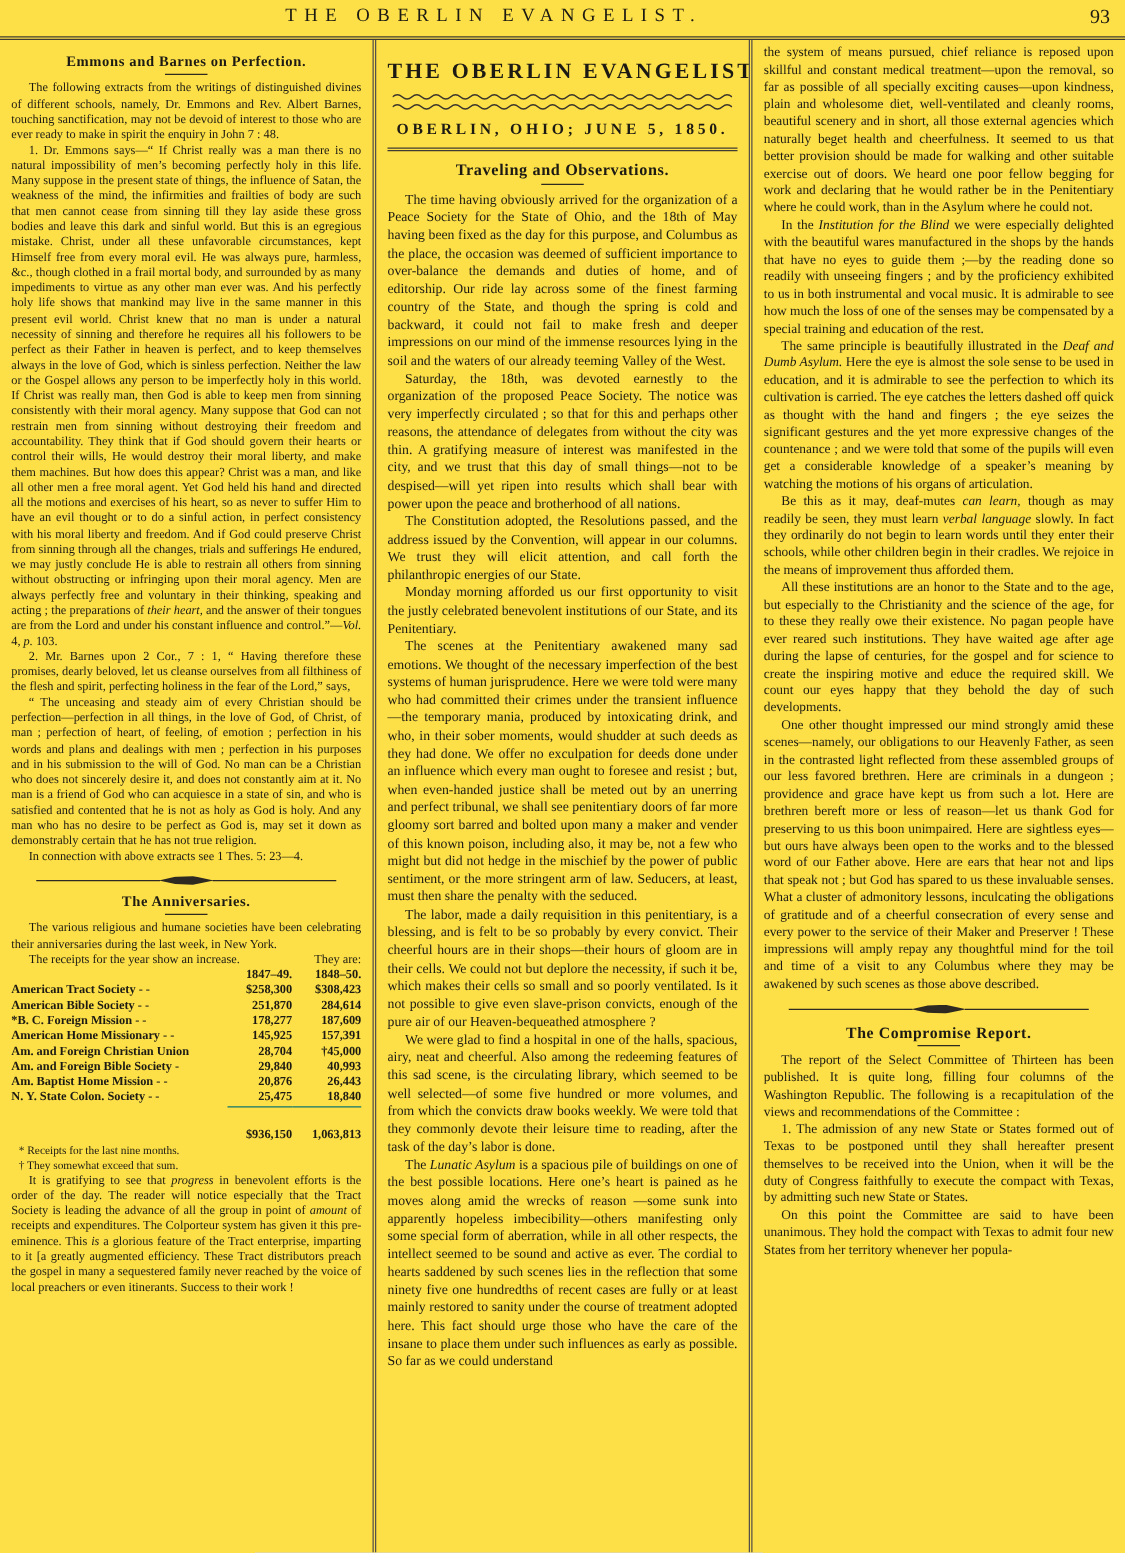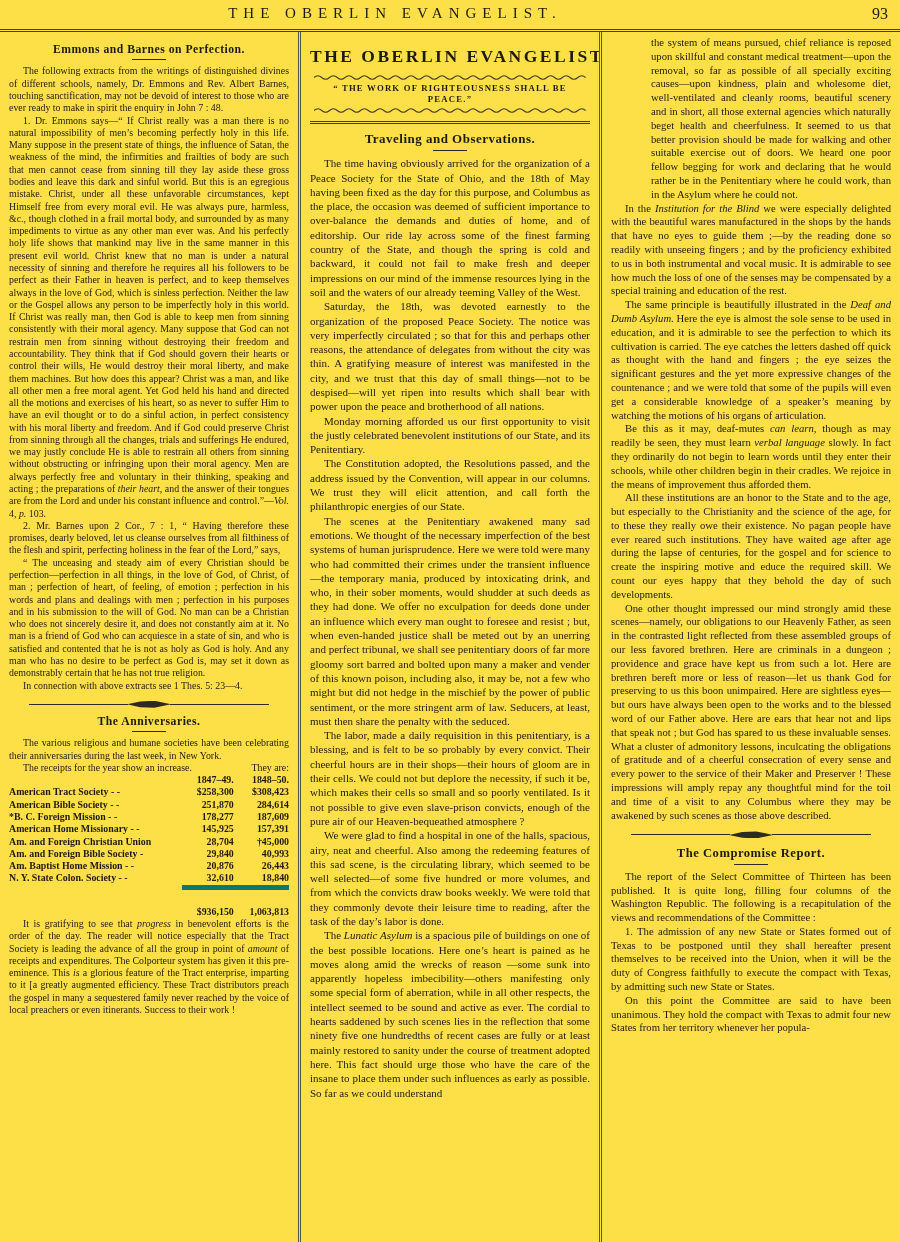--- a/index.html
+++ b/index.html
@@ -17,21 +17,21 @@
   .page-number { position:absolute; right:12px; top:5px; font-size:16px; }
   
   .columns { display:flex; height:1213px; }
   .col { flex:1 1 0; min-width:0; padding:4px 9px 0 9px; overflow:hidden; }
   .col-mid { border-left:3px double #56514a; border-right:3px double #56514a; }
   .col-left  { font-size:9.9px;  line-height:1.24; }
   .col-mid   { font-size:11px;   line-height:1.30; }
   .col-right { font-size:10.7px; line-height:1.29; }
   
   .paras p { margin:0; text-align:justify; text-indent:14px; }
-  .paras.cont p:first-child { text-indent:0;margin-left:40px; }
+  .paras.cont p:first-child { text-indent:0; }
   em { font-style:italic; }
   .art-title {
     font-size:1.18em; font-weight:bold; text-align:center;
     margin:7px 0 2px; letter-spacing:0.5px;
   }
   .title-rule { width:34px; margin:0 auto 5px auto; border-top:1.5px solid #2e2921; }
   .ornament { display:flex; align-items:center; margin:8px 20px 2px 20px; }
   .ornament::before, .ornament::after { content:""; flex:1 1 0; border-top:1px solid #2e2921; }
   .diamond { width:44px; height:7px; background:#2e2921; margin:0 -1px;
     clip-path:polygon(0 50%, 30% 8%, 62% 0, 100% 50%, 62% 100%, 30% 92%); }
@@ -43,21 +43,21 @@
   .motto { text-align:center; font-size:8.7px; font-weight:bold; letter-spacing:1.2px; margin:2px 0; }
   .dateline { text-align:center; font-size:12.5px; font-weight:bold; letter-spacing:3px; margin:6px 0 1px; white-space:nowrap; }
   
   .receipts-line { display:flex; justify-content:space-between; }
   .receipts-line .lead { padding-left:14px; }
   .receipts-table { width:100%; border-collapse:collapse; }
   .receipts-table th, .receipts-table td { padding:0; font-weight:bold; vertical-align:baseline; }
   .receipts-table th { font-weight:bold; }
   .receipts-table .num { text-align:right; white-space:nowrap; padding-left:6px; }
   .receipts-table td:first-child { text-align:left; }
-  .receipts-table tfoot .num { border-top:5px solid #0f766e; padding-top:16px; }
+  .receipts-table tfoot .num { border-top:1px solid #0f766e; padding-top:16px; }
   .footnotes p { margin:1px 0 0 0; font-size:0.92em; text-align:left; text-indent:6px; }
   .paras + .ornament { margin-top:9px; }
 </style>
 </head>
 <body>
 
 <div class="page">
 
   <header class="page-header">
     <div class="running-title">THE OBERLIN EVANGELIST.</div>
@@ -131,56 +131,60 @@
               <td class="num">29,840</td>
               <td class="num">40,993</td>
             </tr>
             <tr>
               <td>Am. Baptist Home Mission   -    -</td>
               <td class="num">20,876</td>
               <td class="num">26,443</td>
             </tr>
             <tr>
               <td>N. Y. State Colon. Society      -     - </td>
-              <td class="num">32,610</td>
+              <td class="num">25,475</td>
               <td class="num">18,840</td>
             </tr>
           </tbody>
         <tfoot>
           <tr>
             <td></td>
             <td class="num">$936,150</td>
             <td class="num">1,063,813</td>
           </tr>
         </tfoot>
       </table>
 
+      <div class="footnotes">
+          <p><span>* Receipts for the last nine months.</span></p>
+          <p><span>† They somewhat exceed that sum.</span></p>
+        </div>
       <div class="paras">
           <p><span>It is gratifying to see that </span><em>progress</em><span> in benevolent efforts is the order of the day. The reader will notice especially that the Tract Society is leading the advance of all the group in point of </span><em>amount</em><span> of receipts and expenditures. The Colporteur system has given it this pre-eminence. This </span><em>is</em><span> a glorious feature of the Tract enterprise, imparting to it [a greatly augmented efficiency. These Tract distributors preach the gospel in many a sequestered family never reached by the voice of local preachers or even itinerants. Success to their work !</span></p>
         </div>
     </section>
 
     <section class="col col-mid">
       <div class="masthead">
         <h1 class="mast-title">THE OBERLIN EVANGELIST.</h1>
         <svg class="wavy" viewBox="0 0 280 6" preserveAspectRatio="none">
             <path class="wavy-path" fill="none" stroke="#3b352b" stroke-width="1" d="M0 3 Q4 0 8 3 Q12 6 16 3 Q20 0 24 3 Q28 6 32 3 Q36 0 40 3 Q44 6 48 3 Q52 0 56 3 Q60 6 64 3 Q68 0 72 3 Q76 6 80 3 Q84 0 88 3 Q92 6 96 3 Q100 0 104 3 Q108 6 112 3 Q116 0 120 3 Q124 6 128 3 Q132 0 136 3 Q140 6 144 3 Q148 0 152 3 Q156 6 160 3 Q164 0 168 3 Q172 6 176 3 Q180 0 184 3 Q188 6 192 3 Q196 0 200 3 Q204 6 208 3 Q212 0 216 3 Q220 6 224 3 Q228 0 232 3 Q236 6 240 3 Q244 0 248 3 Q252 6 256 3 Q260 0 264 3 Q268 6 272 3 Q276 0 280 3"></path>
           </svg>
-        <div class="motto">“ THE WORK  OF RIGHTEOUSNESS SHALL BE PEACE.”</div>
         <svg class="wavy" viewBox="0 0 280 6" preserveAspectRatio="none">
             <path class="wavy-path" fill="none" stroke="#3b352b" stroke-width="1" d="M0 3 Q4 0 8 3 Q12 6 16 3 Q20 0 24 3 Q28 6 32 3 Q36 0 40 3 Q44 6 48 3 Q52 0 56 3 Q60 6 64 3 Q68 0 72 3 Q76 6 80 3 Q84 0 88 3 Q92 6 96 3 Q100 0 104 3 Q108 6 112 3 Q116 0 120 3 Q124 6 128 3 Q132 0 136 3 Q140 6 144 3 Q148 0 152 3 Q156 6 160 3 Q164 0 168 3 Q172 6 176 3 Q180 0 184 3 Q188 6 192 3 Q196 0 200 3 Q204 6 208 3 Q212 0 216 3 Q220 6 224 3 Q228 0 232 3 Q236 6 240 3 Q244 0 248 3 Q252 6 256 3 Q260 0 264 3 Q268 6 272 3 Q276 0 280 3"></path>
           </svg>
+        <div class="dateline">OBERLIN, OHIO; JUNE 5, 1850.</div>
       </div>
       <h2 class="art-title">Traveling and Observations.</h2>
       <div class="title-rule"></div>
       <div class="paras">
           <p><span>The time having obviously arrived for the organization of a Peace Society for the State of Ohio, and the 18th of May having been fixed as the day for this purpose, and Columbus as the place, the occasion was deemed of sufficient importance to over-balance the demands and duties of home, and of editorship. Our ride lay across some of the finest farming country of the State, and though the spring is cold and backward, it could not fail to make fresh and deeper impressions on our mind of the immense resources lying in the soil and the waters of our already teeming Valley of the West.</span></p>
           <p><span>Saturday, the 18th, was devoted earnestly to the organization of the proposed Peace Society. The notice was very imperfectly circulated ; so that for this and perhaps other reasons, the attendance of delegates from without the city was thin. A gratifying measure of interest was manifested in the city, and we trust that this day of small things—not to be despised—will yet ripen into results which shall bear with power upon the peace and brotherhood of all nations.</span></p>
+          <p><span>The Constitution adopted, the Resolutions passed, and the address issued by the Convention, will appear in our columns. We trust they will elicit attention, and call forth the philanthropic energies of our State.</span></p>
           <p><span>Monday morning afforded us our first opportunity to visit the justly celebrated benevolent institutions of our State, and its Penitentiary.</span></p>
-          <p><span>The Constitution adopted, the Resolutions passed, and the address issued by the Convention, will appear in our columns. We trust they will elicit attention, and call forth the philanthropic energies of our State.</span></p>
           <p><span>The scenes at the Penitentiary awakened many sad emotions. We thought of the necessary imperfection of the best systems of human jurisprudence. Here we were told were many who had committed their crimes under the transient influence—the temporary mania, produced by intoxicating drink, and who, in their sober moments, would shudder at such deeds as they had done. We offer no exculpation for deeds done under an influence which every man ought to foresee and resist ; but, when even-handed justice shall be meted out by an unerring and perfect tribunal, we shall see penitentiary doors of far more gloomy sort barred and bolted upon many a maker and vender of this known poison, including also, it may be, not a few who might but did not hedge in the mischief by the power of public sentiment, or the more stringent arm of law. Seducers, at least, must then share the penalty with the seduced.</span></p>
           <p><span>The labor, made a daily requisition in this penitentiary, is a blessing, and is felt to be so probably by every convict. Their cheerful hours are in their shops—their hours of gloom are in their cells. We could not but deplore the necessity, if such it be, which makes their cells so small and so poorly ventilated. Is it not possible to give even slave-prison convicts, enough of the pure air of our Heaven-bequeathed atmosphere ?</span></p>
           <p><span>We were glad to find a hospital in one of the halls, spacious, airy, neat and cheerful. Also among the redeeming features of this sad scene, is the circulating library, which seemed to be well selected—of some five hundred or more volumes, and from which the convicts draw books weekly. We were told that they commonly devote their leisure time to reading, after the task of the day’s labor is done.</span></p>
           <p><span>The </span><em>Lunatic Asylum</em><span> is a spacious pile of buildings on one of the best possible locations. Here one’s heart is pained as he moves along amid the wrecks of reason —some sunk into apparently hopeless imbecibility—others manifesting only some special form of aberration, while in all other respects, the intellect seemed to be sound and active as ever. The cordial to hearts saddened by such scenes lies in the reflection that some ninety five one hundredths of recent cases are fully or at least mainly restored to sanity under the course of treatment adopted here. This fact should urge those who have the care of the insane to place them under such influences as early as possible. So far as we could understand</span></p>
         </div>
     </section>
 
     <section class="col col-right">
       <div class="paras cont">
           <p><span>the system of means pursued, chief reliance is reposed upon skillful and constant medical treatment—upon the removal, so far as possible of all specially exciting causes—upon kindness, plain and wholesome diet, well-ventilated and cleanly rooms, beautiful scenery and in short, all those external agencies which naturally beget health and cheerfulness. It seemed to us that better provision should be made for walking and other suitable exercise out of doors. We heard one poor fellow begging for work and declaring that he would rather be in the Penitentiary where he could work, than in the Asylum where he could not.</span></p>

